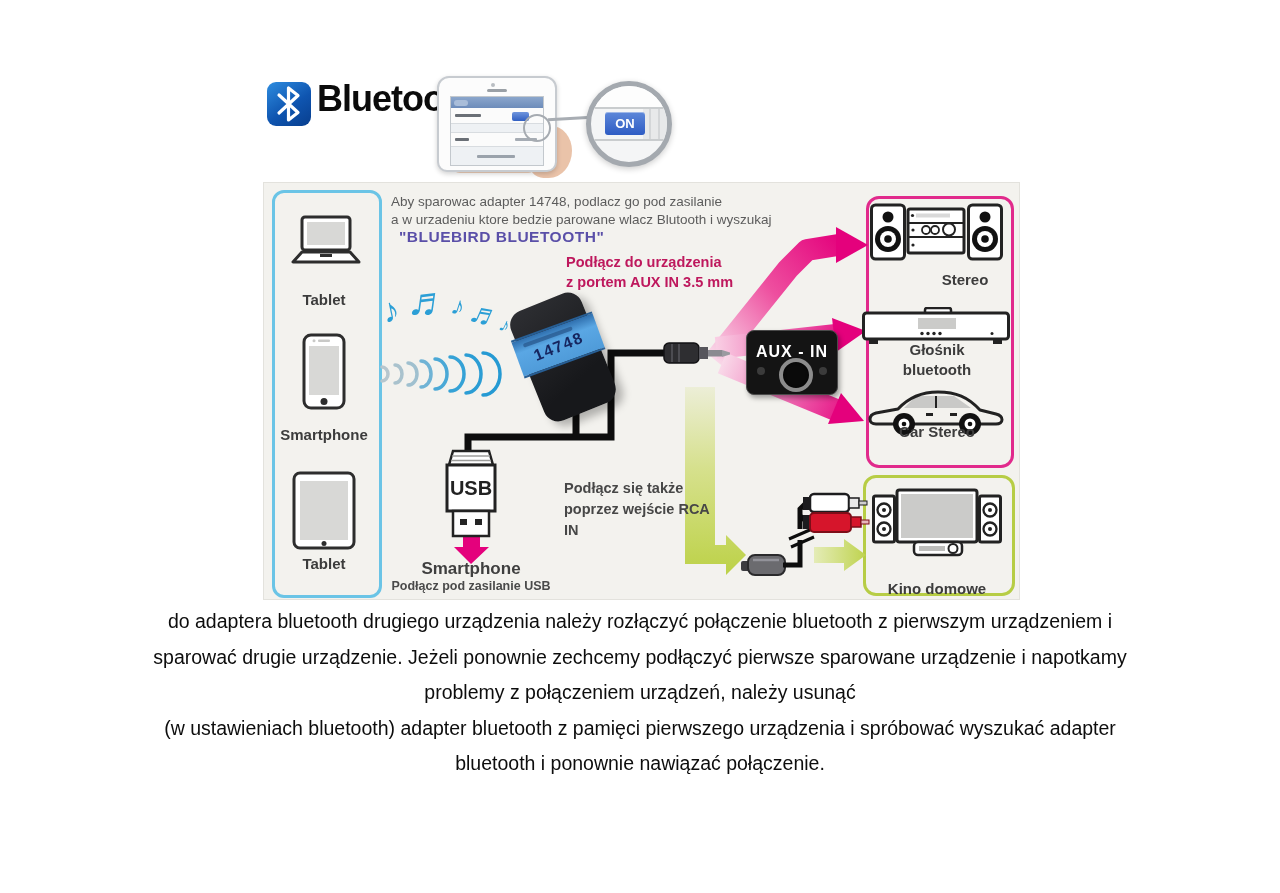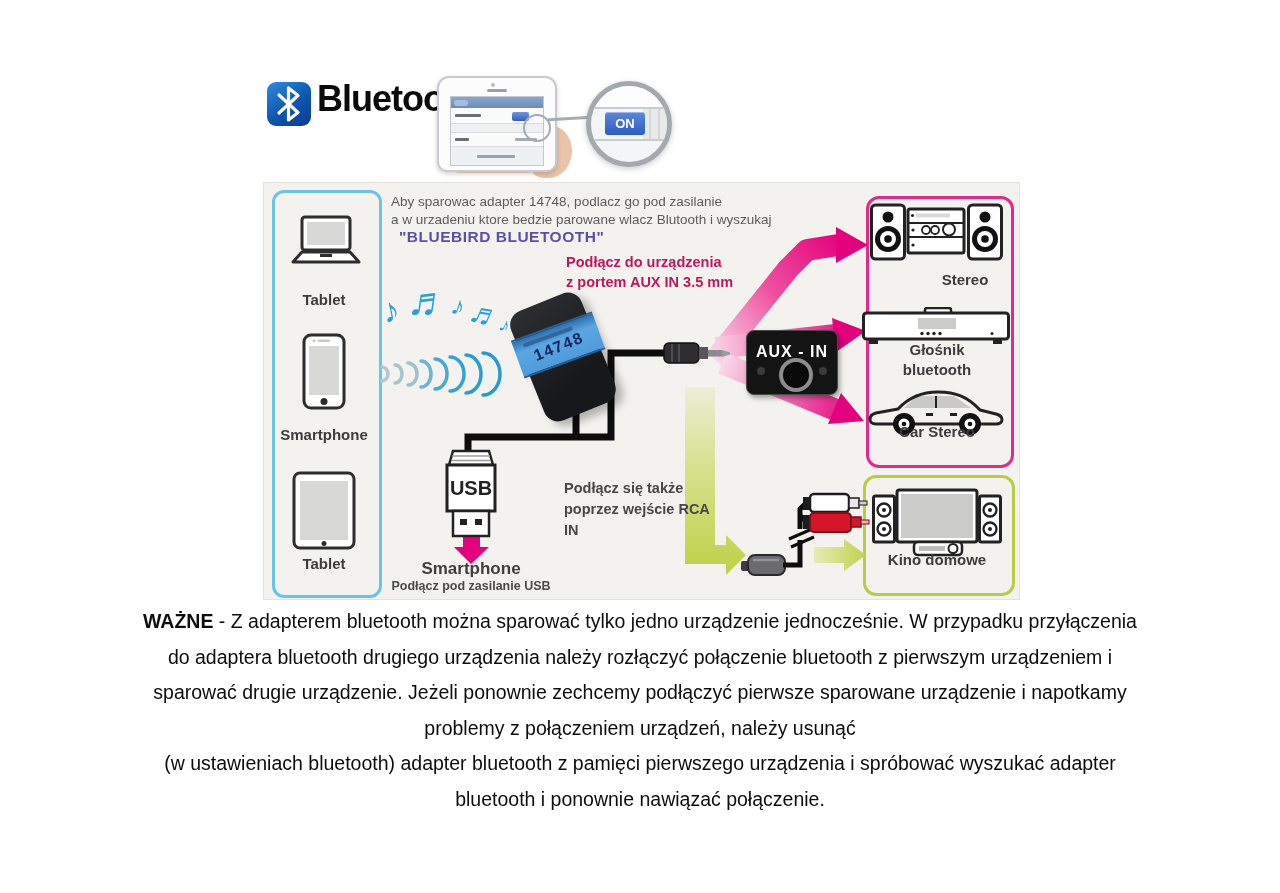--- a/index.html
+++ b/index.html
@@ -381,25 +381,24 @@
           <circle cx="12" cy="43" r="6.5" fill="#fff" stroke="#222" stroke-width="2.3"></circle>
             <circle cx="12" cy="43" r="2" fill="#222"></circle>
         </g>
         <rect x="25" y="4" width="80" height="52" rx="2.5" fill="#fff" stroke="#222" stroke-width="3"></rect>
         <rect x="29" y="8" width="72" height="44" fill="#cbcbc9"></rect>
         <rect x="42" y="56" width="48" height="13" rx="4" fill="#fff" stroke="#222" stroke-width="2.5"></rect>
         <rect x="47" y="60" width="26" height="5" fill="#bdbdbb"></rect>
         <circle cx="81" cy="62.5" r="4.5" fill="#fff" stroke="#222" stroke-width="2"></circle>
       </svg>
     </div>
-    <div class="abs outlabel" style="top:368px;">Kino domowe</div>
+    <div class="abs outlabel" style="top:397px;">Kino domowe</div>
   </div>
 
   <div class="abs footer">
-    <div><b>WAŻNE</b><span> - Z adapterem bluetooth można sparować tylko jedno urządzenie jednocześnie. W przypadku przyłączenia</span></div>
     <div>do adaptera bluetooth drugiego urządzenia należy rozłączyć połączenie bluetooth z pierwszym urządzeniem i</div>
     <div>sparować drugie urządzenie. Jeżeli ponownie zechcemy podłączyć pierwsze sparowane urządzenie i napotkamy</div>
     <div>problemy  z połączeniem urządzeń, należy usunąć</div>
     <div>(w ustawieniach bluetooth) adapter bluetooth z pamięci pierwszego urządzenia i spróbować wyszukać adapter</div>
     <div>bluetooth i ponownie nawiązać połączenie.</div>
   </div>
 
 </div>
 
 </body></html>

